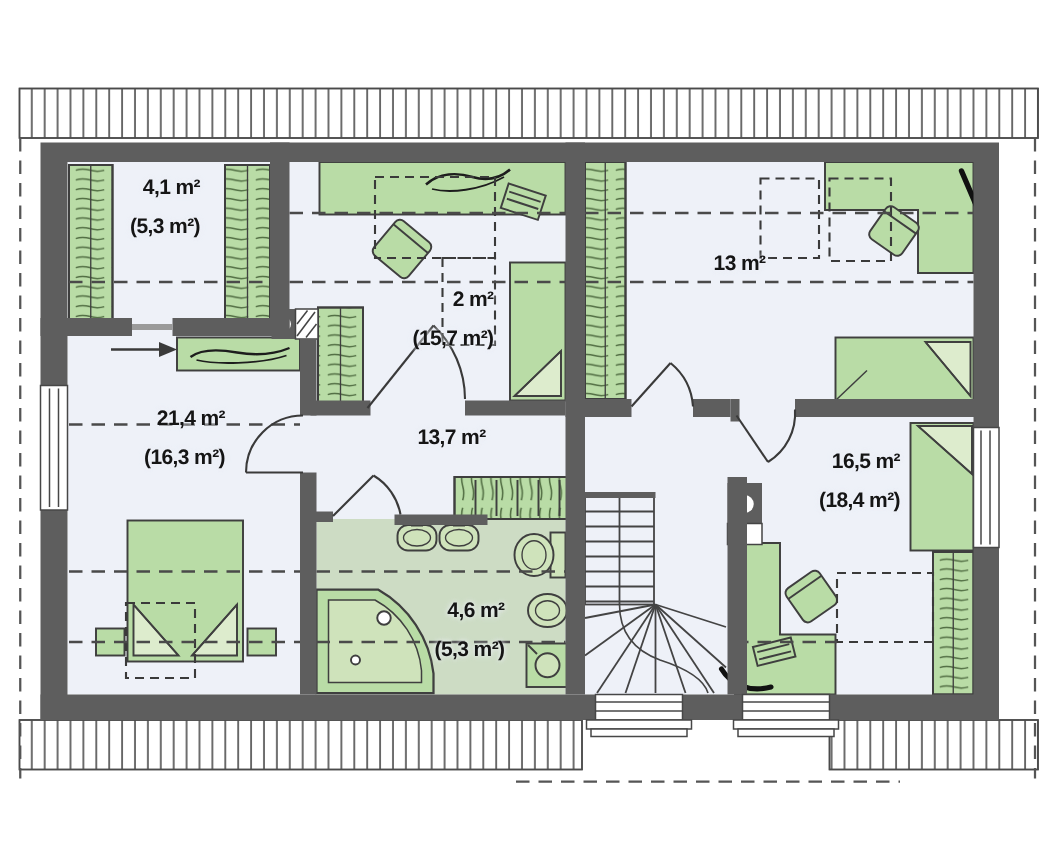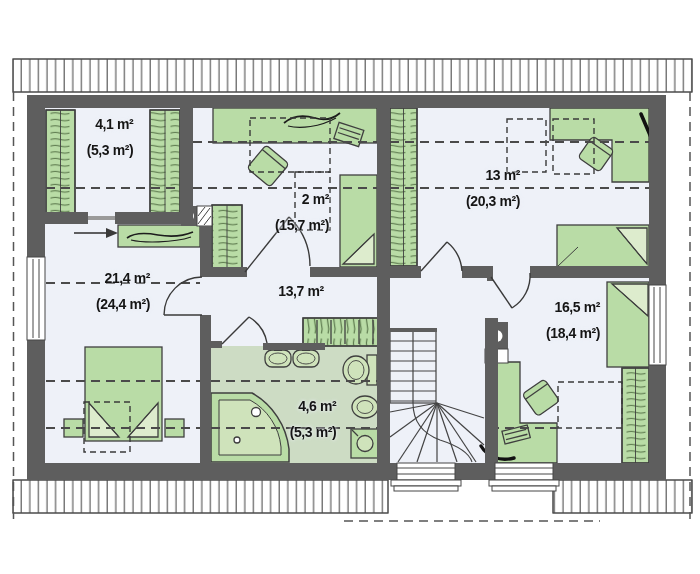--- a/index.html
+++ b/index.html
@@ -333,25 +333,24 @@
   <div class="room-label" style="left:110px;top:111px">
     <span>4,1 m²</span>
     <span class="sub">(5,3 m²)</span>
   </div>
   <div class="room-label" style="left:302px;top:186px">
     <span>2 m²</span>
     <span class="sub">(15,7 m²)</span>
   </div>
   <div class="room-label" style="left:493px;top:162px">
     <span>13 m²</span>
-    <span class="sub">(20,3 m²)</span>
   </div>
   <div class="room-label" style="left:123px;top:265px">
     <span>21,4 m²</span>
-    <span class="sub">(24,4 m²)</span>
+    <span class="sub">(16,3 m²)</span>
   </div>
   <div class="room-label" style="left:301px;top:278px">
     <span>13,7 m²</span>
   </div>
   <div class="room-label" style="left:313px;top:393px">
     <span>4,6 m²</span>
     <span class="sub">(5,3 m²)</span>
   </div>
   <div class="room-label" style="left:573px;top:294px">
     <span>16,5 m²</span>

